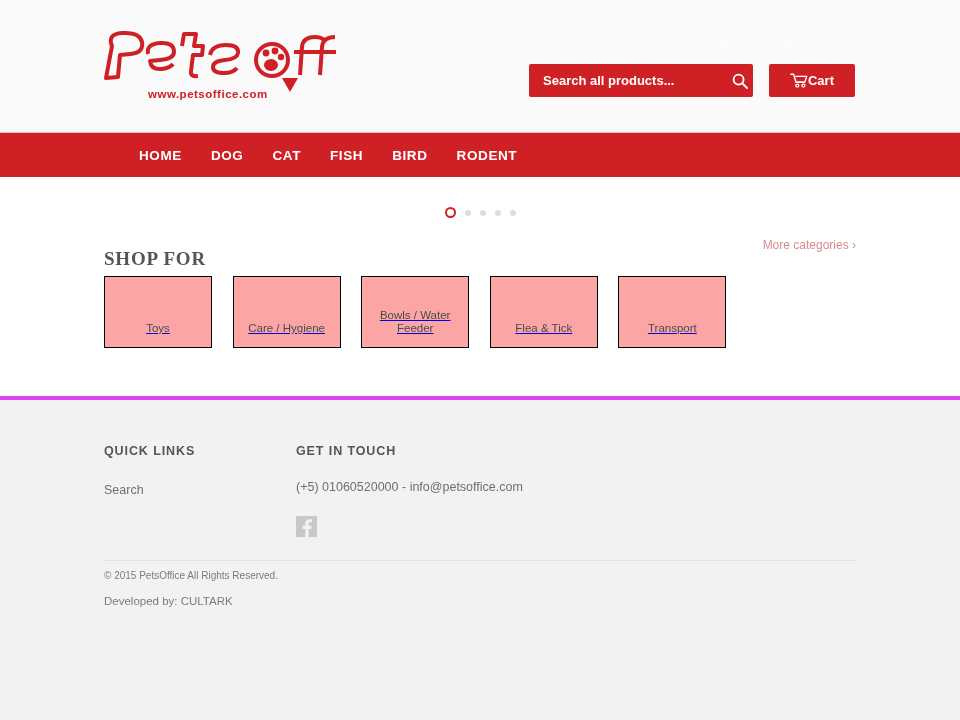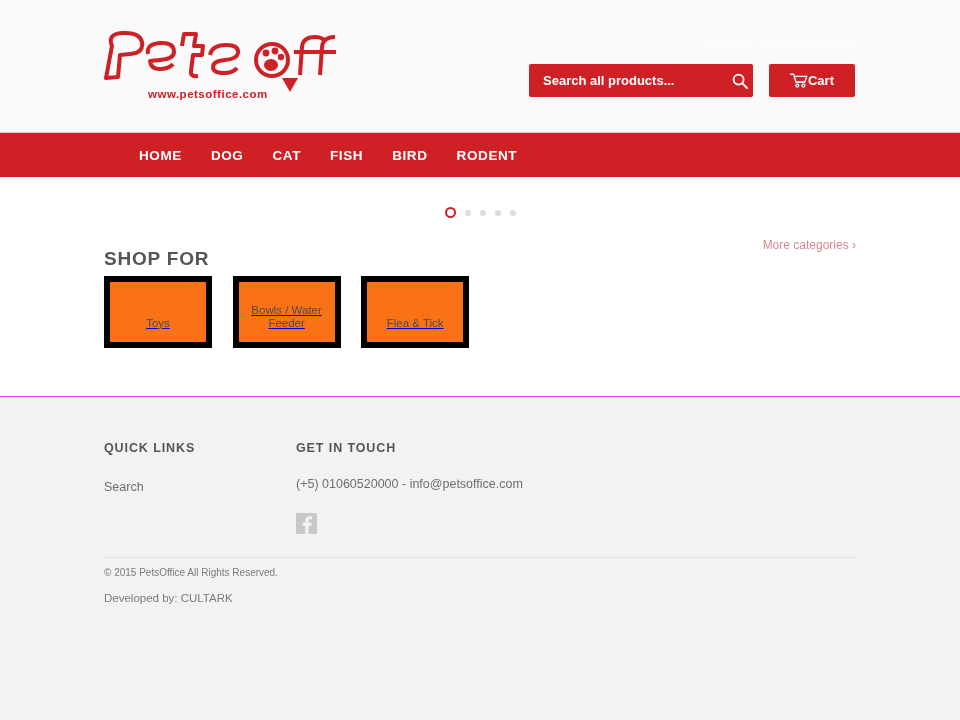--- a/index.html
+++ b/index.html
@@ -115,55 +115,56 @@
   
   .shopfor-head {
     position: absolute; left: 104px; top: 232px;
     width: 752px; height: 30px;
   }
   .shopfor-title {
     position: absolute; left: 0; top: 0;
     font-size: 19px; font-weight: bold;
     letter-spacing: .8px;
     color: #555558;
+    font-family: Liberation Serif, serif;
   }
   .more-cats {
     position: absolute; right: 0; top: 6px;
     font-size: 12px; color: #d98a8f;
     text-decoration: none; cursor: pointer;
     white-space: nowrap;
   }
 
   .cat-grid {
     position: absolute; left: 104px; top: 276px;
     width: 752px; height: 72px;
     display: flex; gap: 20.6px;
   }
   .cat-card {
     width: 108px; height: 72px;
-    background: #f97316;
-    border: 6px solid #000000;
+    background: #fca5a5;
+    border: 1px solid #000000;
     display: flex; align-items: flex-end; justify-content: center;
     cursor: pointer;
     padding-bottom: 12px;
   }
   .cat-card .label {
     font-size: 11.5px;
     color: #4a4a4d;
     text-align: center;
     line-height: 13px;
     padding: 0 4px;
   }
 
   
   .footer {
     position: absolute; top: 396px; left: 0;
     width: 960px; height: 324px;
     background: #f2f2f2;
-    border-top: 1px solid #d946ef;
+    border-top: 4px solid #d946ef;
   }
   .footer-cols {
     position: absolute; left: 104px; top: 44px;
     width: 752px;
     display: flex;
   }
   .col-quick { width: 192px; }
   .col-touch { width: 460px; }
   .footer-h {
     font-size: 12.5px; font-weight: bold;
@@ -271,24 +272,30 @@
   <div class="shopfor-head">
     <h2 class="shopfor-title">SHOP FOR</h2>
     <a class="more-cats" href="#">More categories ›</a>
   </div>
 
   <div class="cat-grid">
     <a class="cat-card" href="#">
       <span class="label">Toys</span>
     </a>
     <a class="cat-card" href="#">
+      <span class="label">Care / Hygiene</span>
+    </a>
+    <a class="cat-card" href="#">
       <span class="label">Bowls / Water Feeder</span>
     </a>
     <a class="cat-card" href="#">
       <span class="label">Flea &amp; Tick</span>
+    </a>
+    <a class="cat-card" href="#">
+      <span class="label">Transport</span>
     </a>
   </div>
 
   <footer class="footer">
     <div class="footer-cols">
 
       <div class="col-quick">
         <h3 class="footer-h">QUICK LINKS</h3>
         <a class="footer-link" href="#">Search</a>
       </div>

